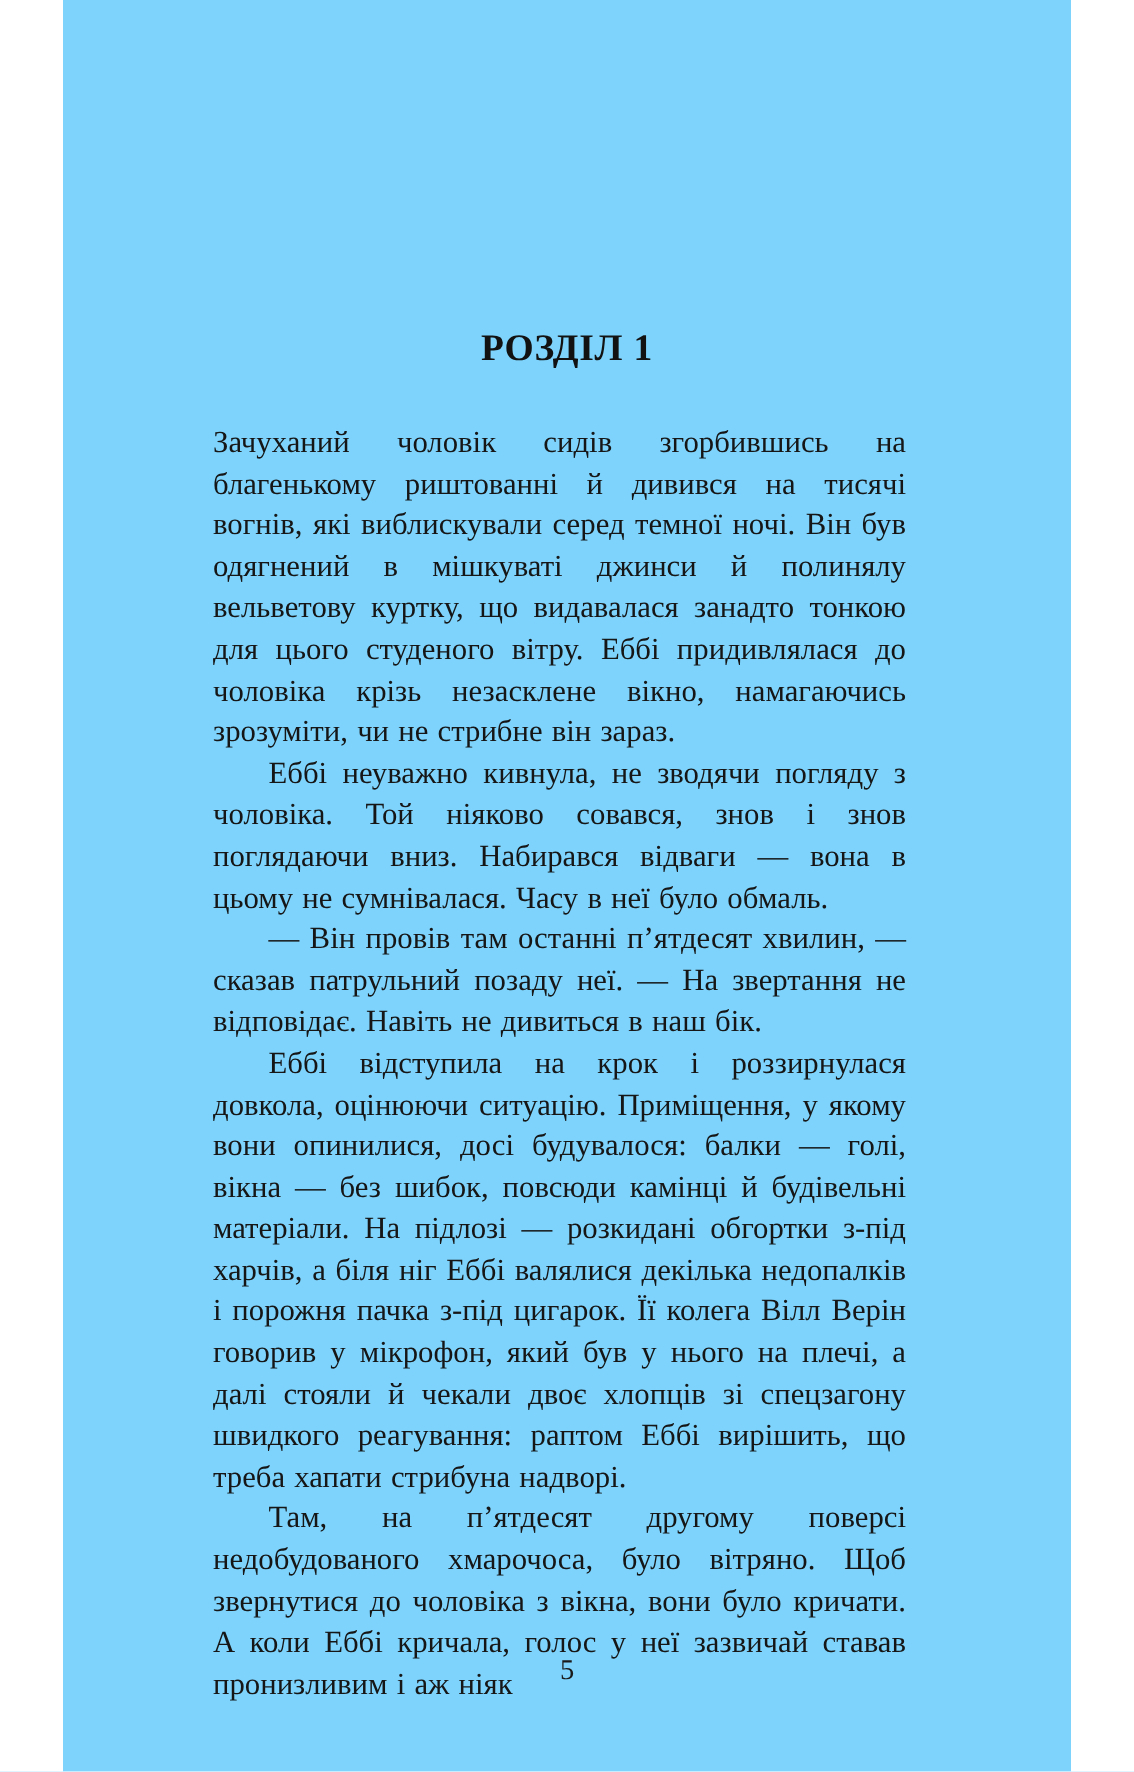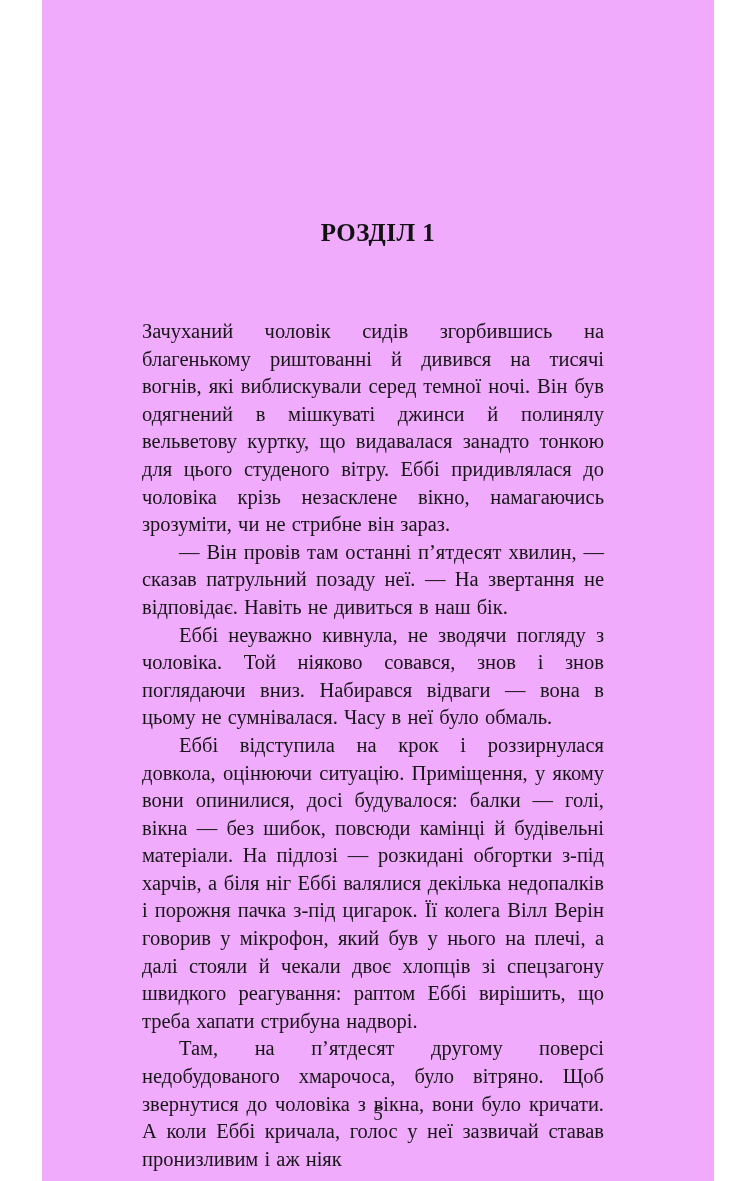--- a/index.html
+++ b/index.html
@@ -6,21 +6,21 @@
 
   html, body {
     background: #ffffff;
   }
 
   .page {
     position: relative;
     width: 672px;
     height: 1181px;
     margin: 0 auto;
-    background: #f0abfc;
+    background: #7dd3fc;
     color: #161616;
     font-family: "Liberation Serif", "DejaVu Serif", serif;
     overflow: hidden;
   }
 
   .chapter-title {
     position: absolute;
     top: 219px;
     left: 0;
     right: 0;
@@ -29,21 +29,20 @@
     font-weight: 700;
     letter-spacing: 0.5px;
     color: #121212;
   }
 
   .text-block {
     position: absolute;
     top: 282px;
     left: 100px;
     right: 110px;
-    margin-top: 36px;
   }
 
   .text-block p {
     font-size: 20.5px;
     line-height: 27.6px;
     text-align: justify;
     text-indent: 37px;
     word-spacing: 1px;
     color: #161616;
   }
@@ -64,21 +63,21 @@
 </style>
 </head>
 <body>
 
 <div class="page">
 
   <h1 class="chapter-title">РОЗДІЛ 1</h1>
 
   <div class="text-block">
     <p class="first">Зачуханий чоловік сидів згорбившись на благенькому риштованні й дивився на тисячі вогнів, які виблискували серед темної ночі. Він був одягнений в мішкуваті джинси й полинялу вельветову куртку, що видавалася занадто тонкою для цього студеного вітру. Еббі придивлялася до чоловіка крізь незасклене вікно, намагаючись зрозуміти, чи не стрибне він зараз.</p>
+    <p>Еббі неуважно кивнула, не зводячи погляду з чоловіка. Той ніяково совався, знов і знов поглядаючи вниз. Набирався відваги — вона в цьому не сумнівалася. Часу в неї було обмаль.</p>
     <p>— Він провів там останні п’ятдесят хвилин, — сказав патрульний позаду неї. — На звертання не відповідає. Навіть не дивиться в наш бік.</p>
-    <p>Еббі неуважно кивнула, не зводячи погляду з чоловіка. Той ніяково совався, знов і знов поглядаючи вниз. Набирався відваги — вона в цьому не сумнівалася. Часу в неї було обмаль.</p>
     <p>Еббі відступила на крок і роззирнулася довкола, оцінюючи ситуацію. Приміщення, у якому вони опинилися, досі будувалося: балки — голі, вікна — без шибок, повсюди камінці й будівельні матеріали. На підлозі — розкидані обгортки з-під харчів, а біля ніг Еббі валялися декілька недопалків і порожня пачка з-під цигарок. Її колега Вілл Верін говорив у мікрофон, який був у нього на плечі, а далі стояли й чекали двоє хлопців зі спецзагону швидкого реагування: раптом Еббі вирішить, що треба хапати стрибуна надворі.</p>
     <p>Там, на п’ятдесят другому поверсі недобудованого хмарочоса, було вітряно. Щоб звернутися до чоловіка з вікна, вони було кричати. А коли Еббі кричала, голос у неї зазвичай ставав пронизливим і аж ніяк</p>
   </div>
 
   <div class="page-number">5</div>
 
 </div>
 
 </body></html>

